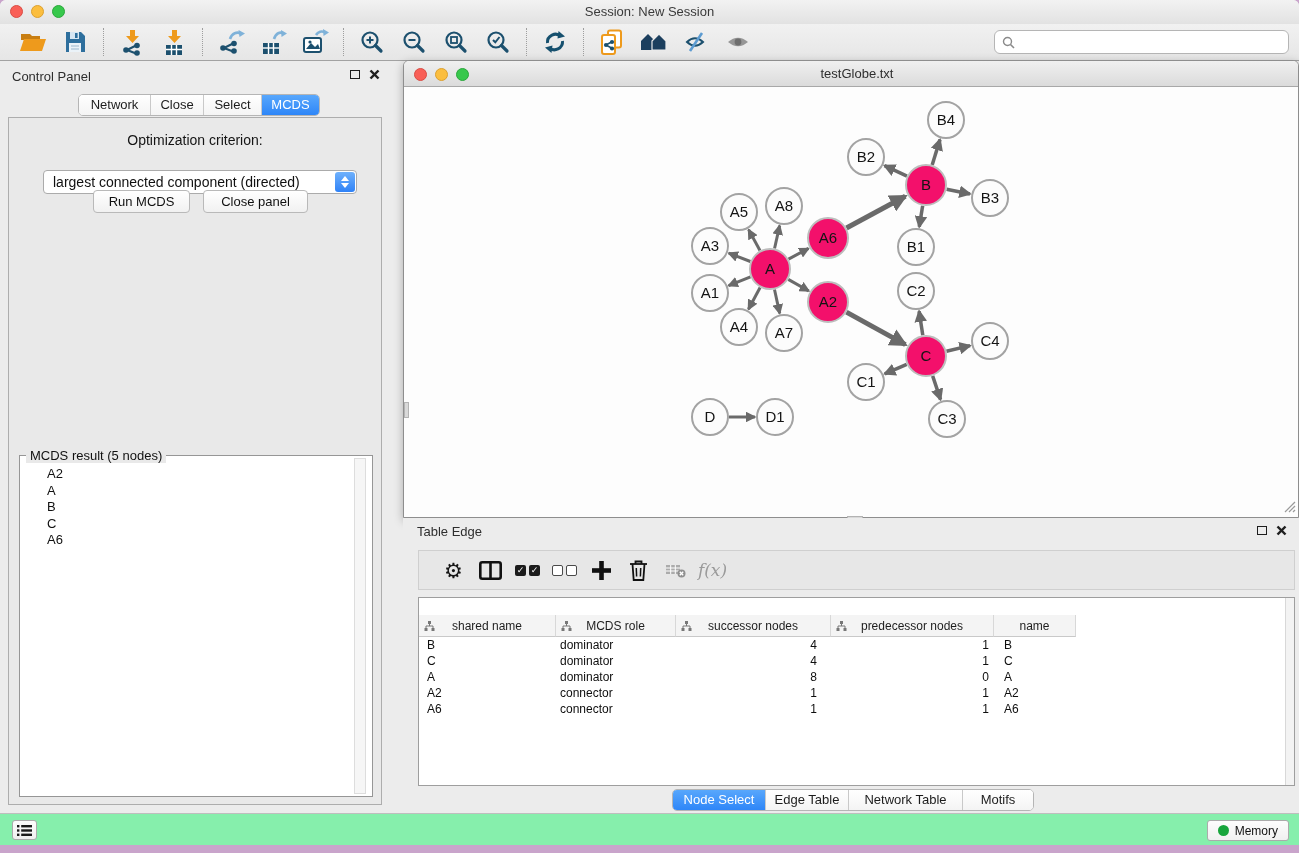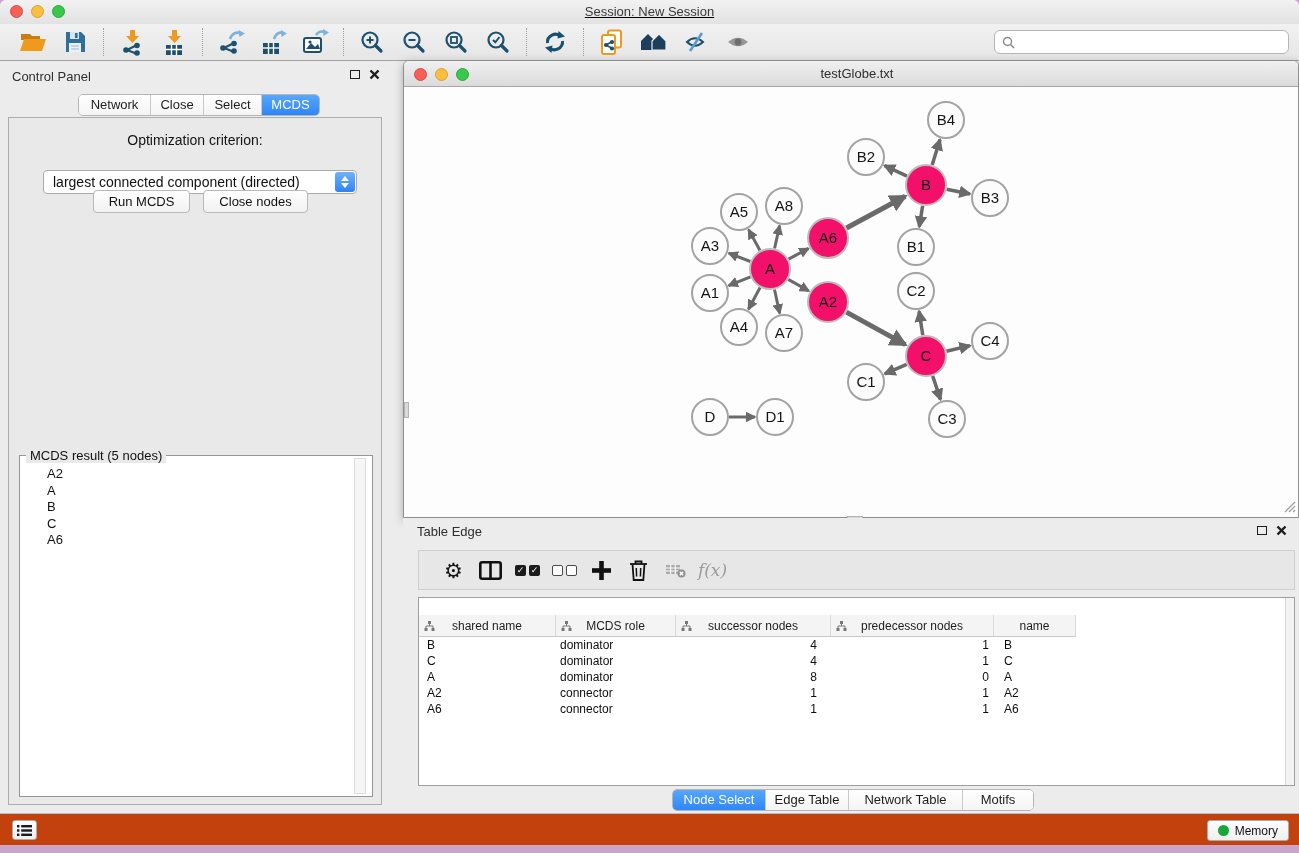--- a/index.html
+++ b/index.html
@@ -7,21 +7,21 @@
     font-family:"Liberation Sans","DejaVu Sans",sans-serif; }
   body { background:#C9A4CB; position:relative; }
   #desktop-bottom { position:absolute; left:0; right:0; bottom:0; height:7;
     background:linear-gradient(#33475e,#141f2c); }
 
   
   #app-window { position:absolute; top:2; left:0; width:1299px; height:845px;
     background:#ECECEC; border-radius:6px 6px 0 0; overflow:hidden; }
 
   #titlebar { position:absolute; top:0; left:0; right:0; height:24px;
-    background:linear-gradient(#F2F2F2,#E2E2E2);text-decoration:underline; }
+    background:linear-gradient(#F2F2F2,#E2E2E2); }
   .traffic { position:absolute; left:10px; top:5px; display:flex; gap:8px; }
   .tl { width:13px; height:13px; border-radius:50%; }
   .tl.red { background:#F95F57; border:1px solid #D94C44; }
   .tl.yellow { background:#FBBE3F; border:1px solid #DCA02E; }
   .tl.green { background:#37C84C; border:1px solid #2AA73B; }
   .titlebar-text { text-align:center; line-height:24px; font-size:13px; color:#3A3A3A; }
 
   #main-toolbar { position:absolute; top:24px; left:0; right:0; height:37px;
     background:linear-gradient(#F1F1F1,#E6E6E6); border-bottom:1px solid #A2A2A2;
     display:flex; align-items:center; padding-left:12px; }
@@ -117,21 +117,21 @@
   .c3 { width:163px; text-align:right; padding-right:5px; }
   .c4 { width:82px; padding-left:10px; }
   .tbl-scroll { position:absolute; right:0; top:0; bottom:0; width:9px;
     background:#F3F3F3; border-left:1px solid #D8D8D8; }
 
   .tp-tabs { position:absolute; left:269px; top:271px; height:22px; display:flex;
     border:1px solid #B5B5B5; border-radius:5px; overflow:hidden; background:#fff; }
 
   
   #status-bar { position:absolute; left:0; right:0; top:813px; height:32px;
-    background:#c2410c; border-top:1px solid #BEBEBE;text-decoration:underline; }
+    background:#86efac; border-top:1px solid #BEBEBE;text-decoration:underline; }
   #list-btn { position:absolute; left:12px; top:6px; width:25px; height:20px;
     border:1px solid #ABABAB; border-radius:3px; background:linear-gradient(#FDFDFD,#EFEFEF);
     display:flex; align-items:center; justify-content:center; }
   #memory-btn { position:absolute; right:10px; top:6px; height:21px; padding:0 10px;
     border:1px solid #ABABAB; border-radius:3px; background:linear-gradient(#FDFDFD,#F0F0F0);
     display:flex; align-items:center; gap:6px; font-size:12px; color:#111; }
   .green-dot { width:11px; height:11px; border-radius:50%; background:#17A53C; }
 
   .float-ic { width:10px; height:9px; border:1.5px solid #1E1E1E; display:inline-block; }
 </style>
@@ -323,21 +323,21 @@
     <div class="cp-body">
       <div class="opt-label">Optimization criterion:</div>
       <div class="dropdown">
         <div class="val">largest connected component (directed)</div>
         <div class="dd-stepper">
             <span class="tri-up"></span>
             <span class="tri-down"></span>
           </div>
       </div>
       <div class="cp-btn" id="run-btn">Run MCDS</div>
-      <div class="cp-btn" id="close-panel-btn">Close nodes</div>
+      <div class="cp-btn" id="close-panel-btn">Close panel</div>
       <div class="result-box">
         <div class="result-legend">MCDS result (5 nodes)</div>
         <ul class="result-list">
             <li>A2</li>
             <li>A</li>
             <li>B</li>
             <li>C</li>
             <li>A6</li>
           </ul>
         <div class="result-scroll"></div>

